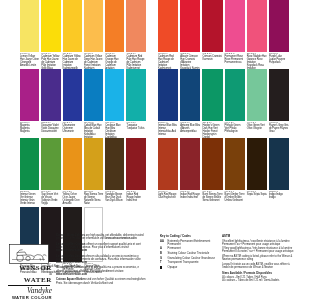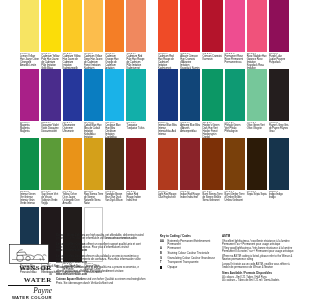--- a/index.html
+++ b/index.html
@@ -579,21 +579,21 @@
           <path d="M25.5 13 l-1.5 2.5"></path>
           <path d="M31 14.2 l0.5 2.2 M33.8 14.2 l0.6 2.2"></path>
           <path d="M33.8 11.2 q2.5 -1.2 3.6 0.6"></path>
           <path d="M3 15.5 L36 15.5" stroke-width="0.4"></path>
         </g>
       </svg>
       <div class="w1">WINSOR</div>
       <div class="amp">&amp;</div>
       <div class="w2">WATER</div>
       <div class="rule"></div>
-      <div class="cot">Payne</div>
+      <div class="cot">Vandyke</div>
       <div class="wc">WATER COLOUR</div>
     </div>
 
     <div class="blurb" id="blurb">
         <p><b>Cotman Water Colours</b> are high quality, yet affordable, delivering trusted performance. For further information visit <span class="url">www.winsornewton.com</span></p>
         <p><b>Les aquarelles Cotman</b> offrent un excellent rapport qualité-prix et sont d'une performance reconnue. Pour plus d'informations visitez <span class="url">www.winsornewton.com</span></p>
         <p><b>Los acuarelas Cotman</b> ofrecen alta calidad a un precio económico y proporcionan un rendimiento de confianza. Para más información visite <span class="url">www.winsornewton.com</span></p>
         <p><b>Gli acquerelli Cotman</b> sono di alta qualità ma a prezzo economico, e offrono prestazioni affidabili. Per approfondimenti visitare <span class="url">www.winsornewton.com</span></p>
         <p><b>Cotman Aquarellfarben</b> sind von hoher Qualität zu einem erschwinglichen Preis. Sie überzeugen durch Verlässlichkeit und</p>
       </div>

